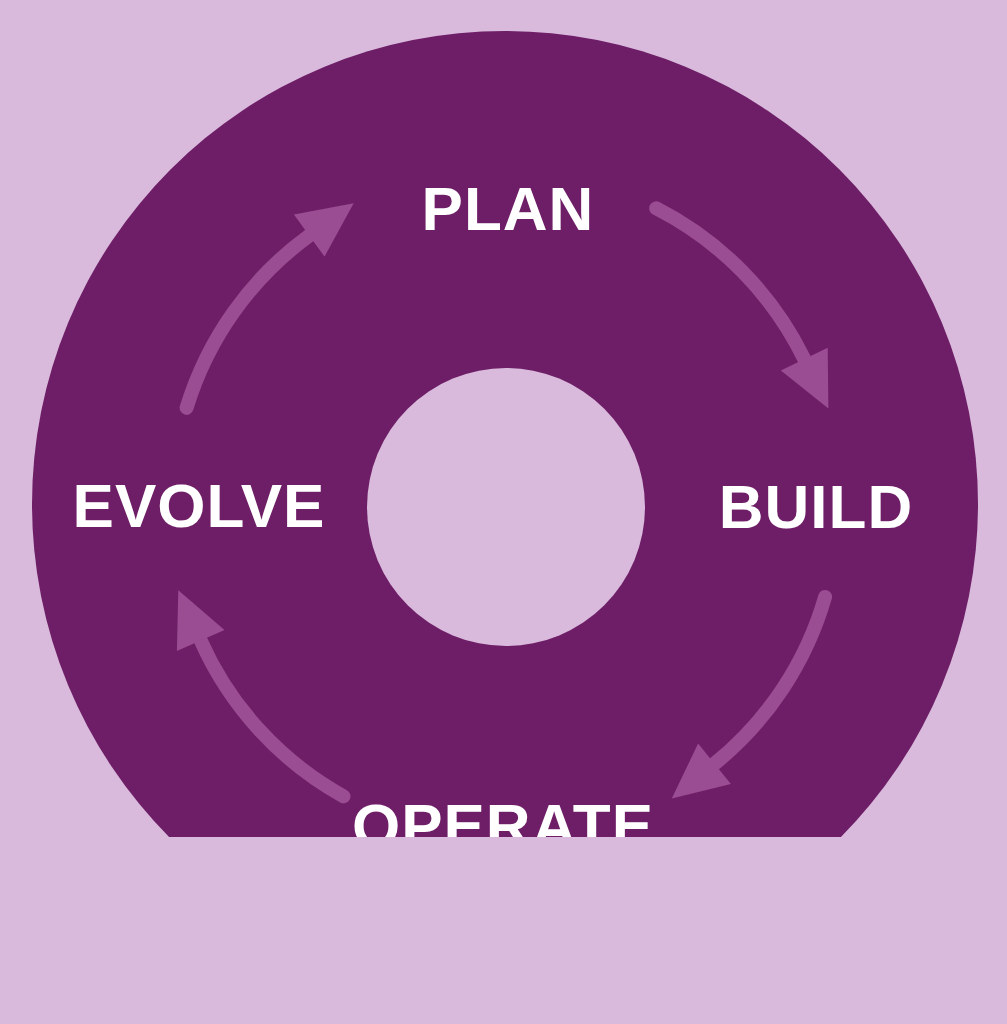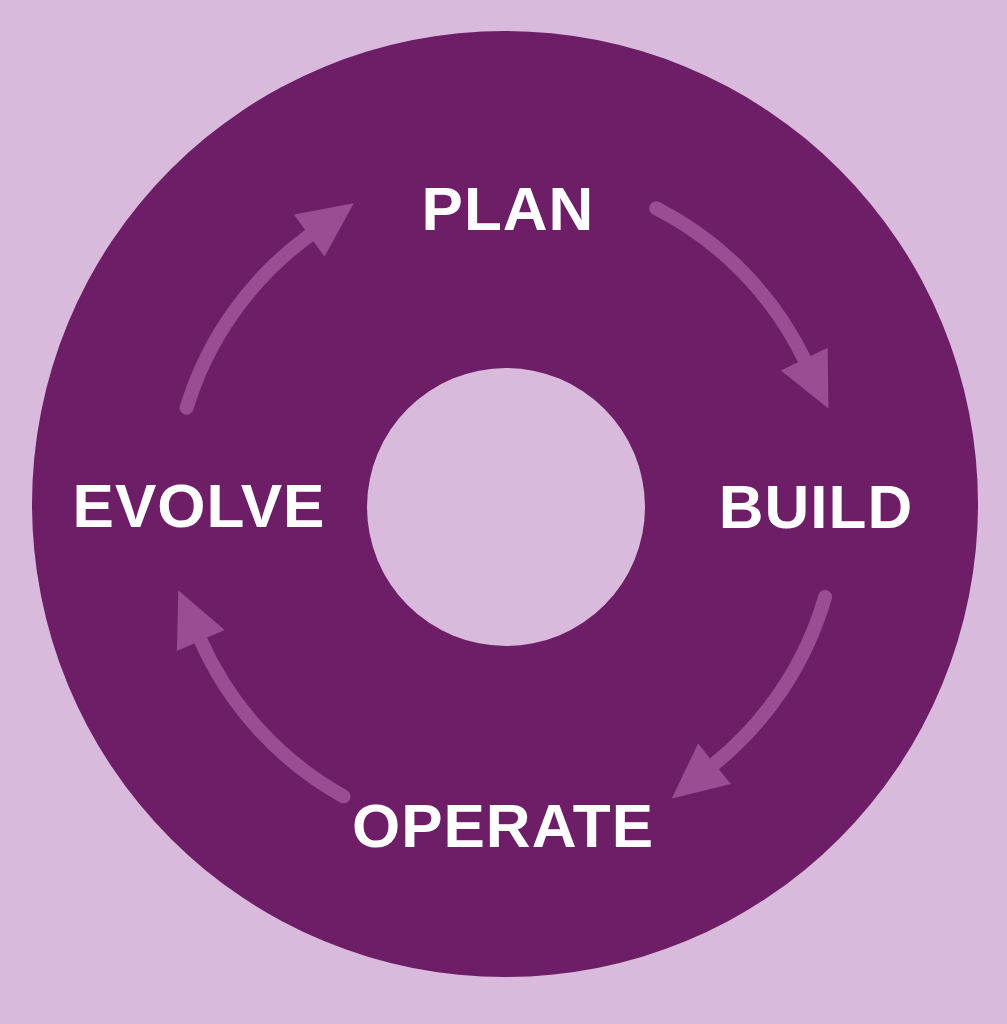--- a/index.html
+++ b/index.html
@@ -3,21 +3,21 @@
 <meta charset="utf-8">
 <style>
   html, body {
     margin: 0;
     padding: 0;
     background: #d9badd;
     font-family: "Liberation Sans", sans-serif;
   }
   .stage-canvas {
     width: 1007px;
-    height: 1024px;
+    height: 837px;
     position: relative;
     overflow: hidden;
   }
   .stage-canvas svg {
     display: block;
     width: 1007px;
     height: 1024px;
   }
   .stage-label {
     font-family: "Liberation Sans", "DejaVu Sans", sans-serif;

